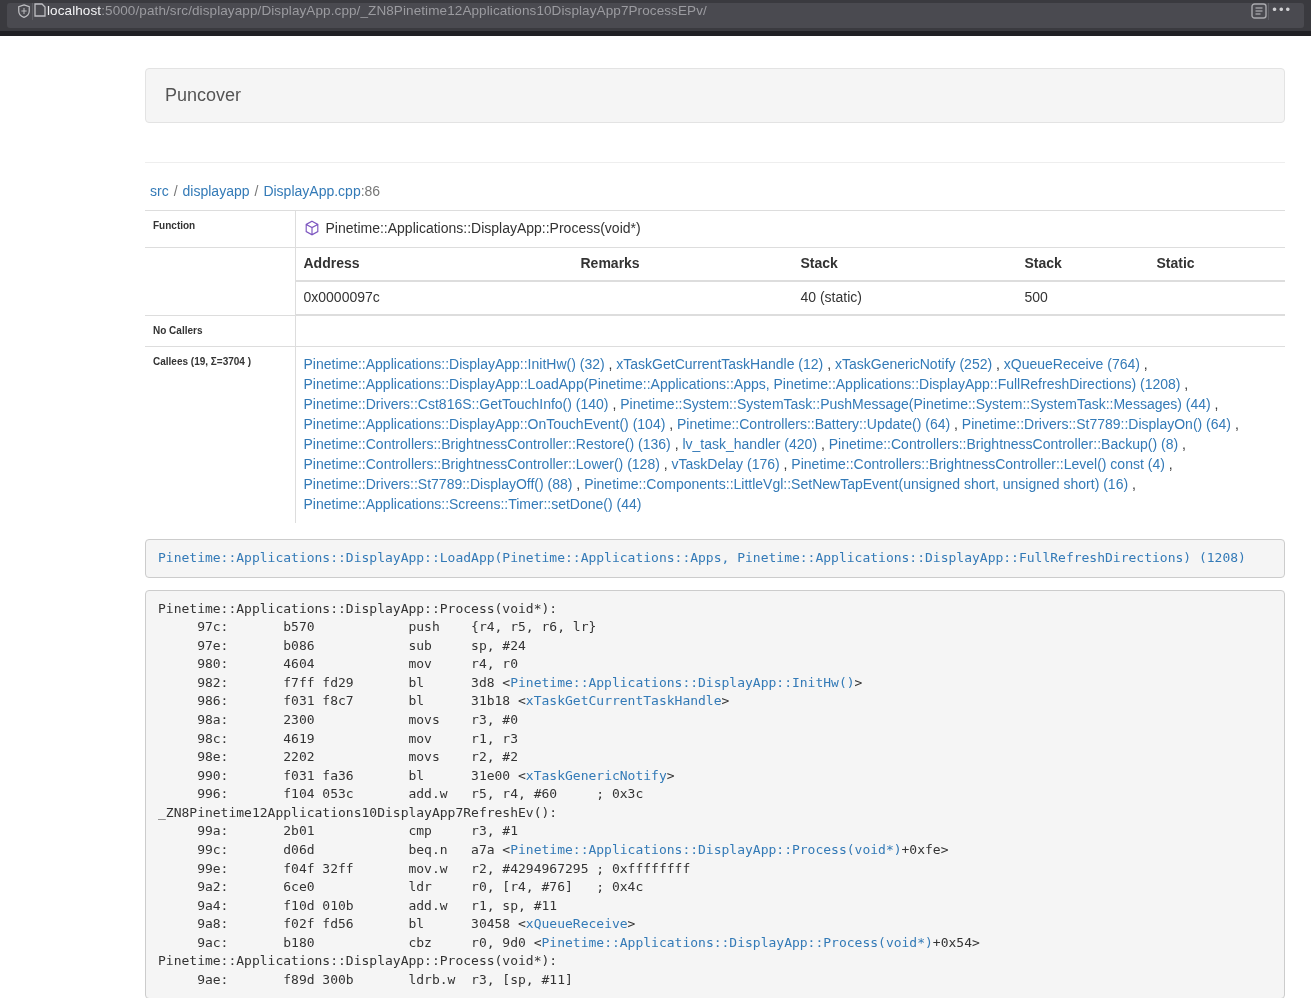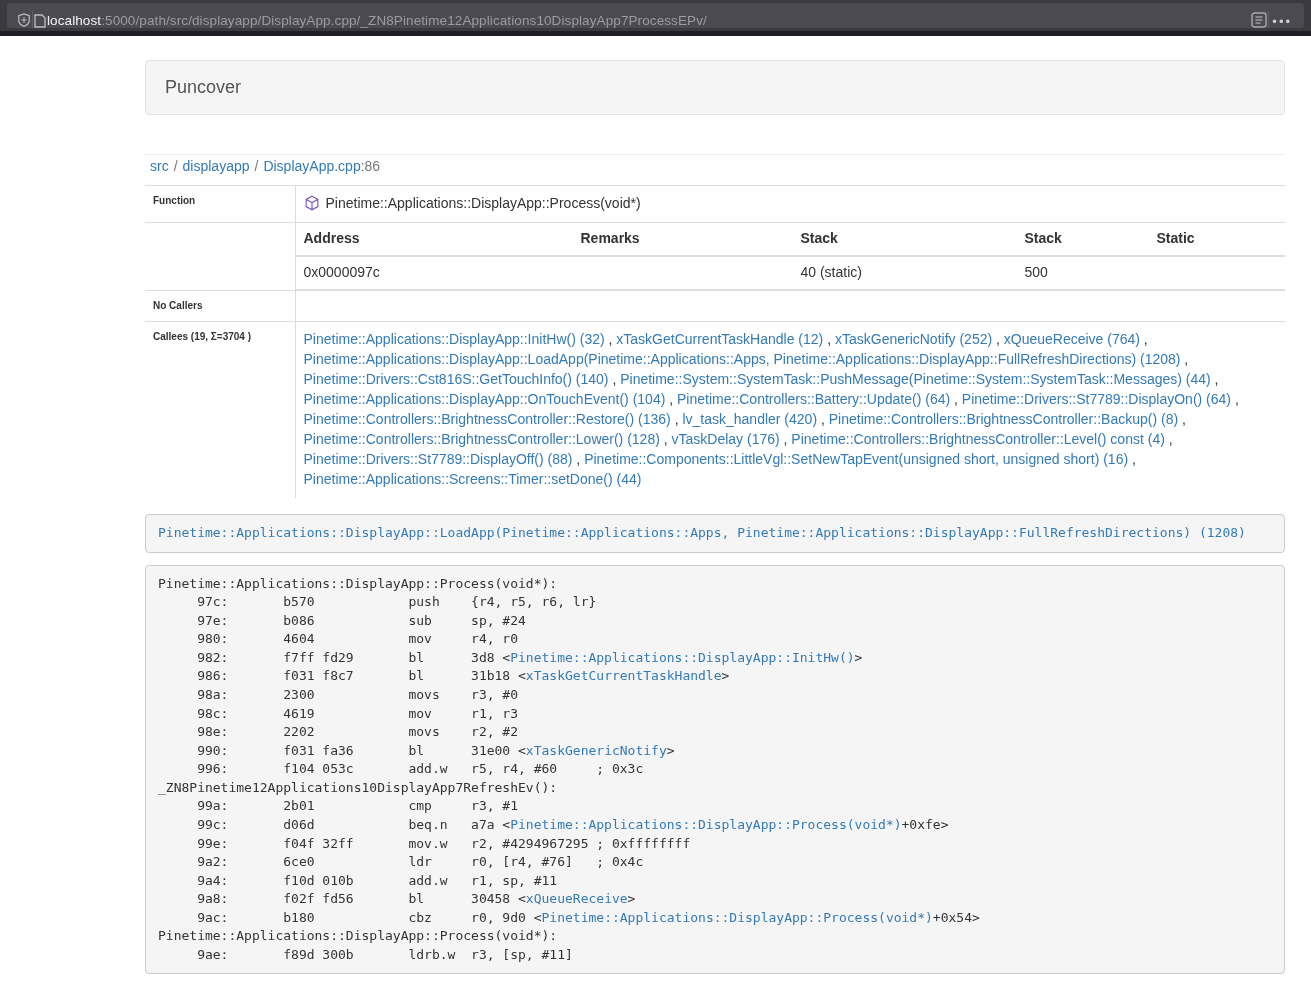--- a/index.html
+++ b/index.html
@@ -7,39 +7,39 @@
     width:1311px;height:998px;overflow:hidden;background:#fff;
     font-family:"Liberation Sans",sans-serif;font-size:14px;color:#333;
   }
   
   .topbar{
     height:36px;box-sizing:border-box;background:#3a3a3f;
     border-bottom:5px solid #202024;display:flex;align-items:center;padding:0 7px;
   }
   .urlbar{
     flex:1;height:25px;background:#4a4a50;border-radius:3px;
-    display:flex;align-items:flex-end;padding:0 10px;gap:1px;min-width:0;
+    display:flex;align-items:flex-start;padding:0 10px;gap:1px;min-width:0;
   }
   .vdiv{width:1px;height:17px;background:#5e5e64;flex:0 0 auto}
   .url-text{
     flex:1;min-width:0;font-size:13.5px;color:#9b9ba0;white-space:nowrap;
     overflow:hidden;letter-spacing:.1px;
   }
   .url-text .host{color:#f5f5f7}
   .tb-icon{flex:0 0 auto;display:block}
   .dots{flex:0 0 auto;color:#cfcfd2;font-size:13px;letter-spacing:2px;line-height:1;padding:0 2px;cursor:default}
   
   .container{margin:0 26px 0 145px;position:relative}
   .jumbotron{
-    margin-top:24px;height:55px;box-sizing:border-box;background:#f5f5f5;
+    margin-top:32px;height:55px;box-sizing:border-box;background:#f5f5f5;
     border:1px solid #e3e3e3;border-radius:4px;display:flex;align-items:center;
     padding:0 19px;font-size:18px;color:#555;
   }
   hr.rule{margin:39px 0 0 0;border:0;border-top:1px solid #eee}
-  .breadcrumb{margin-top:1px;padding-left:5px;line-height:20px}
+  .breadcrumb{margin-top:18px;padding-left:5px;line-height:20px}
   a.lnk{color:#337ab7;text-decoration:none}
   .breadcrumb .sep{color:#777;padding:0 5px}
   .breadcrumb .line-no{color:#777}
   
   table.fn-table{width:100%;border-collapse:collapse;margin-top:9px;line-height:1.42857}
   .fn-table>tbody>tr>th,
   .fn-table>tbody>tr>td{border-top:1px solid #ddd;text-align:left;vertical-align:top;padding:8px}
   .fn-table>tbody>tr>th{
     width:150px;box-sizing:border-box;border-right:1px solid #ddd;
     font-weight:bold;font-size:10px;white-space:nowrap;padding:8px 2px 8px 8px;color:#333;

